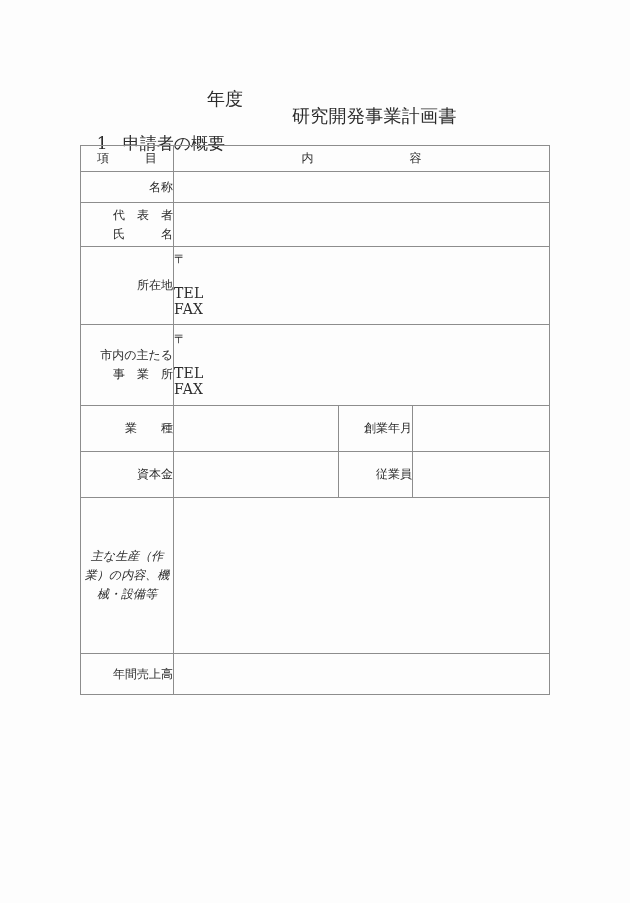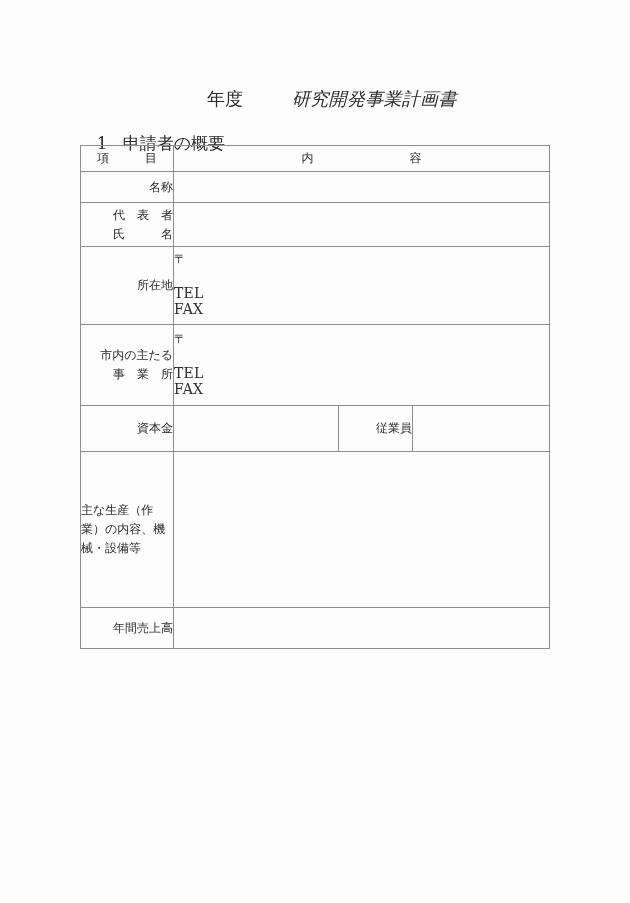--- a/index.html
+++ b/index.html
@@ -37,23 +37,22 @@
     white-space: pre;
   }
   .title-year {
     position: absolute;
     left: 207px;
     top: 0;
   }
   .title-main {
     position: absolute;
     left: 292px;
-    top: 0;
+    top: 17px;
     letter-spacing: 0.3px;
-    font-style: italic;
   }
 
   .section-line {
     position: absolute;
     left: 75px;
     top: 113px;
     height: 20px;
     font-size: 17px;
     line-height: 20px;
     white-space: pre;
@@ -113,24 +112,25 @@
   }
   .addr-cell .tel,
   .addr-cell .fax {
     display: block;
     height: 16px;
     font-size: 14px;
     letter-spacing: 0.2px;
   }
 
   .lbl-wrap {
-    text-align: left;
+    text-align: center;
     padding: 0 6px 0 8px;
     line-height: 1.6;
     word-break: break-all;
+    font-style: italic;
   }
 </style>
 </head>
 <body>
 
 <div class="page">
 
   <div class="title-line">
     <span class="title-year">年度</span>
     <span class="title-main">研究開発事業計画書</span>
@@ -179,20 +179,26 @@
         <td class="lbl" style="height:80px">市内の主たる
 事　業　所</td>
         <td class="addr-cell" colspan="3">
           <span class="postal">〒</span>
           <span class="gap"></span>
           <span class="tel">TEL</span>
           <span class="fax">FAX</span>
         </td>
       </tr>
 
+      <tr>
+        <td class="lbl" style="height:45px">業　　種</td>
+        <td class="cell-blank"></td>
+        <td class="lbl">創業年月</td>
+        <td class="cell-blank"></td>
+      </tr>
 
       <tr>
         <td class="lbl" style="height:45px">資本金</td>
         <td class="cell-blank"></td>
         <td class="lbl">従業員</td>
         <td class="cell-blank"></td>
       </tr>
 
       <tr>
         <td class="lbl-wrap" style="height:155px">主な生産（作業）の内容、機械・設備等</td>

